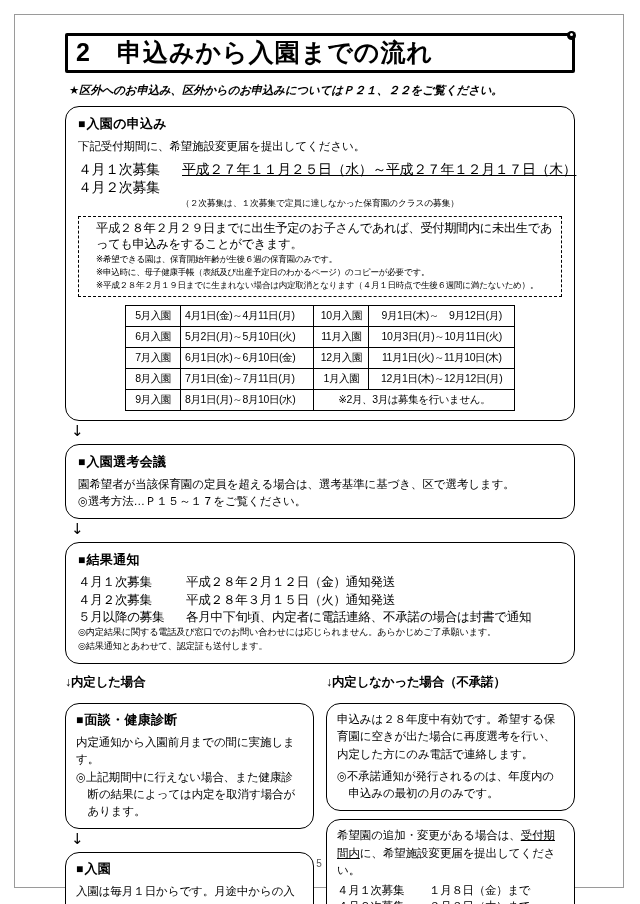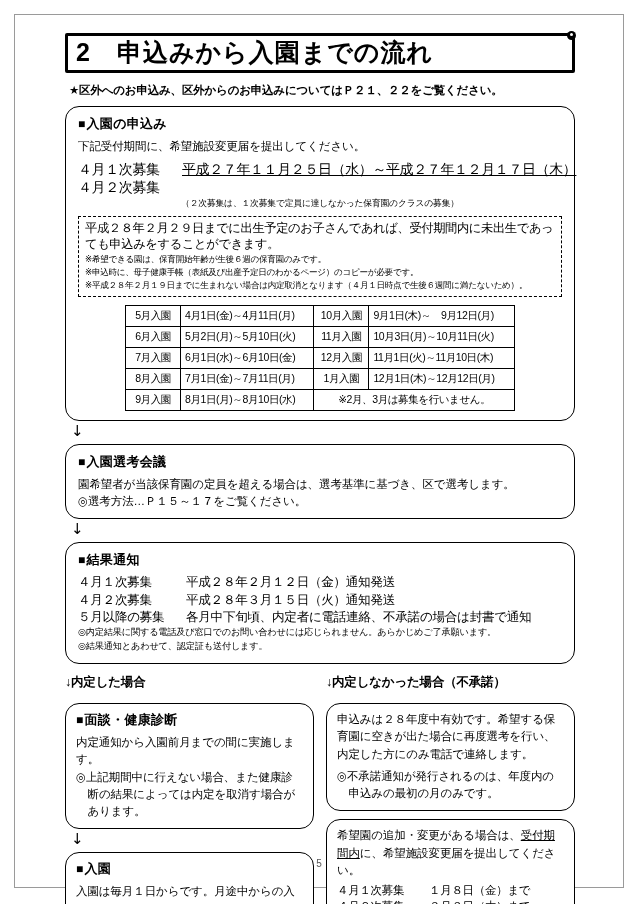--- a/index.html
+++ b/index.html
@@ -75,20 +75,21 @@
     height: 3px;
     border-radius: 50%;
     background: #fff;
   }
 
   .star-note {
     font-size: 11.5px;
     font-weight: bold;
     margin: 9px 0 8px 4px;
     letter-spacing: -0.2px;
+    font-style: italic;
   }
 
   
   .rbox {
     border: 1px solid #000;
     border-radius: 14px;
     box-sizing: border-box;
     padding: 8px 12px 9px 12px;
     background: #fff;
   }
@@ -129,21 +130,21 @@
   .center-xs {
     text-align: center;
     font-size: 8.8px;
     letter-spacing: -0.2px;
     margin-top: 1px;
   }
 
   
   .dashed {
     border: 1px dashed #000;
-    padding: 3px 6px 4px 6px;
+    padding: 3px 6px 4px 17px;
     margin: 6px 0 8px 0;
   }
   .dashed-main {
     font-size: 12.3px;
     line-height: 1.35;
     letter-spacing: -0.4px;
   }
   .dashed-note {
     font-size: 8.6px;
     line-height: 1.52;
@@ -167,21 +168,21 @@
   }
   td.mon {
     text-align: center;
     width: 46px;
   }
   td.rng {
     text-align: left;
     padding-left: 6px;
   }
   td.rng-r {
-    text-align: left;
+    text-align: center;
     padding-left: 6px;
   }
   td.note-span {
     text-align: center;
     letter-spacing: -0.3px;
   }
 
   
   .arrow {
     font-size: 15px;

